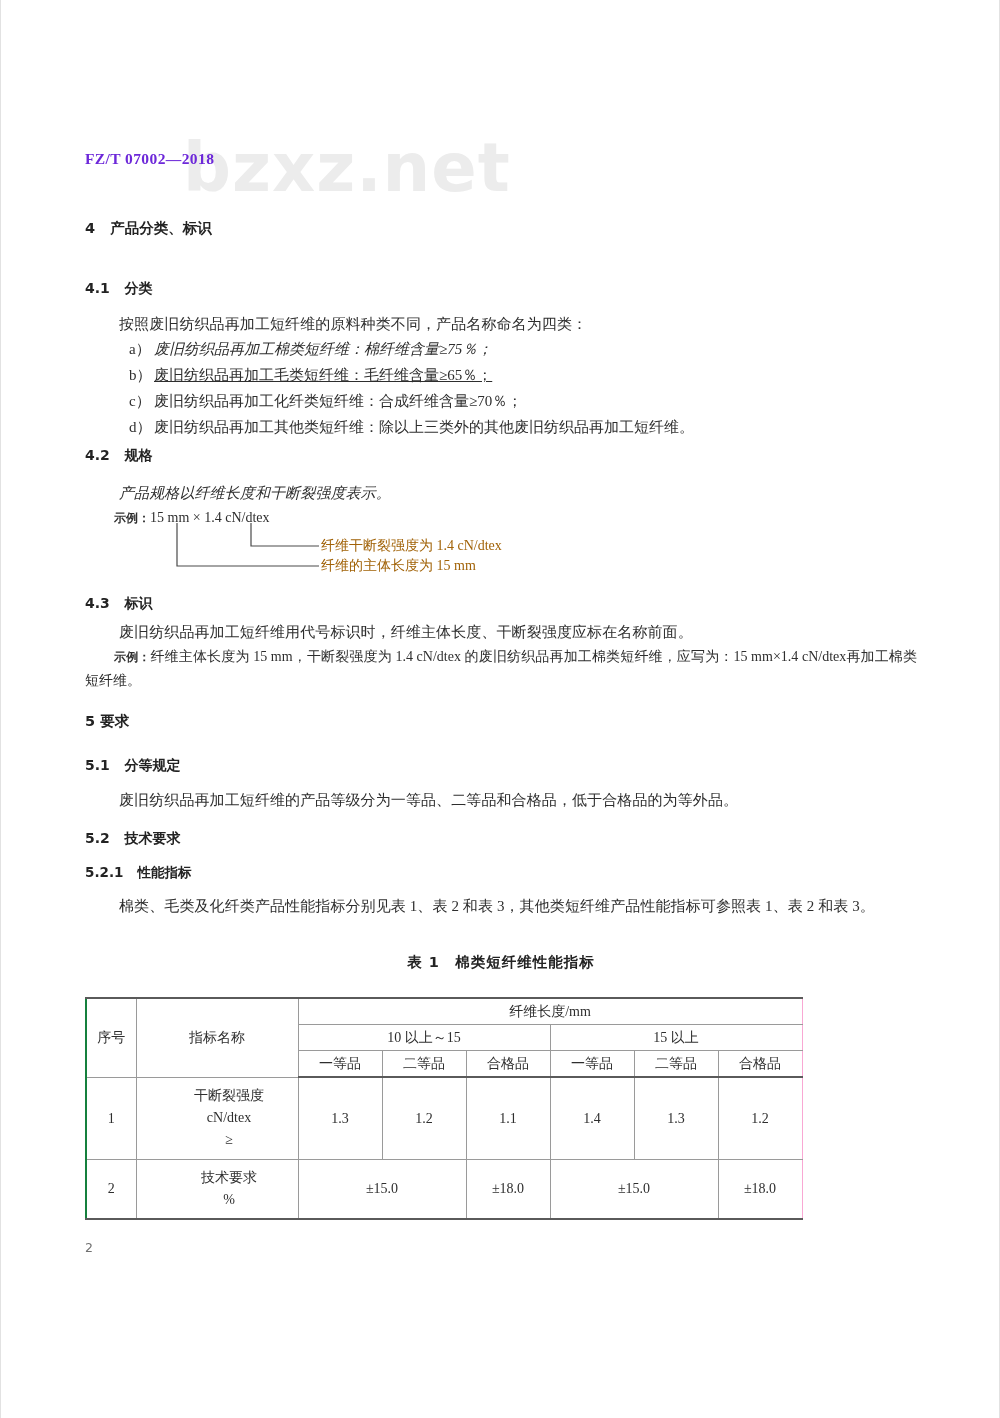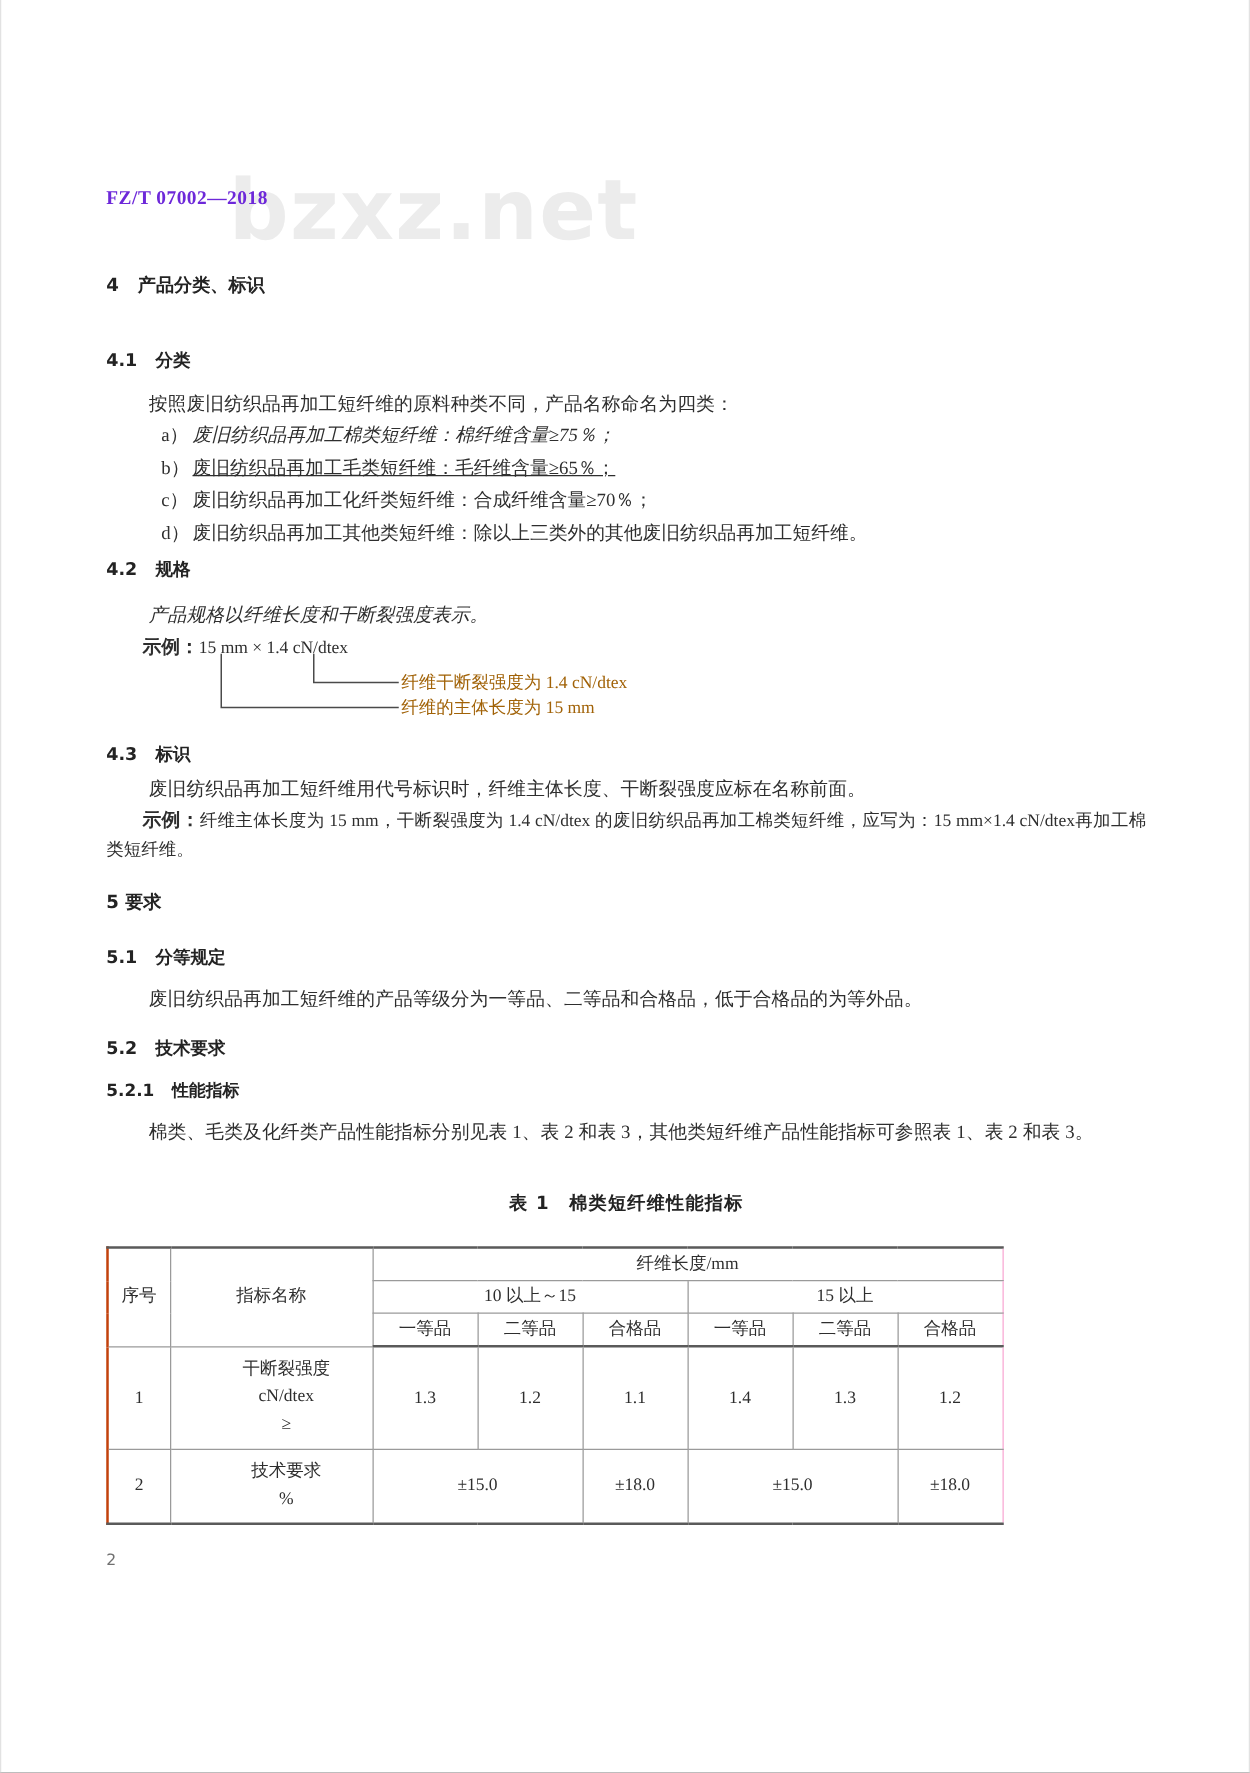--- a/index.html
+++ b/index.html
@@ -121,21 +121,21 @@
   
   .example {
     position: absolute;
     font-size: 14px;
     line-height: 23px;
     color: #2e2e2e;
   }
   .example b {
     font-family: "DejaVu Sans", "Liberation Sans", sans-serif;
     font-weight: bold;
-    font-size: 15px;
+    font-size: 12px;
   }
 
   
   .leader-svg {
     position: absolute;
     left: 0;
     top: 0;
     pointer-events: none;
   }
   .leader-label {
@@ -169,21 +169,21 @@
     table-layout: fixed;
   }
   table.perf td {
     border: 1px solid #9a9a9a;
     text-align: center;
     vertical-align: middle;
     padding: 2px 1px;
     line-height: 21px;
   }
   table.perf tr.headlast td { border-bottom: 2px solid #5a5a5a; }
-  table.perf td.outer-l { border-left: 2px solid #c2410c; }
+  table.perf td.outer-l { border-left: 2px solid #15803d; }
   table.perf td.outer-r { border-right: 1px solid #f9a8d4; }
   table.perf tr.firstrow td { border-top: 2px solid #5a5a5a; }
   table.perf tr.lastrow td { border-bottom: 2px solid #5a5a5a; }
   .cellstack { display: block; line-height: 22px; padding-left: 24px; }
 
   
   .page-number {
     position: absolute;
     left: 84px;
     top: 1240px;

